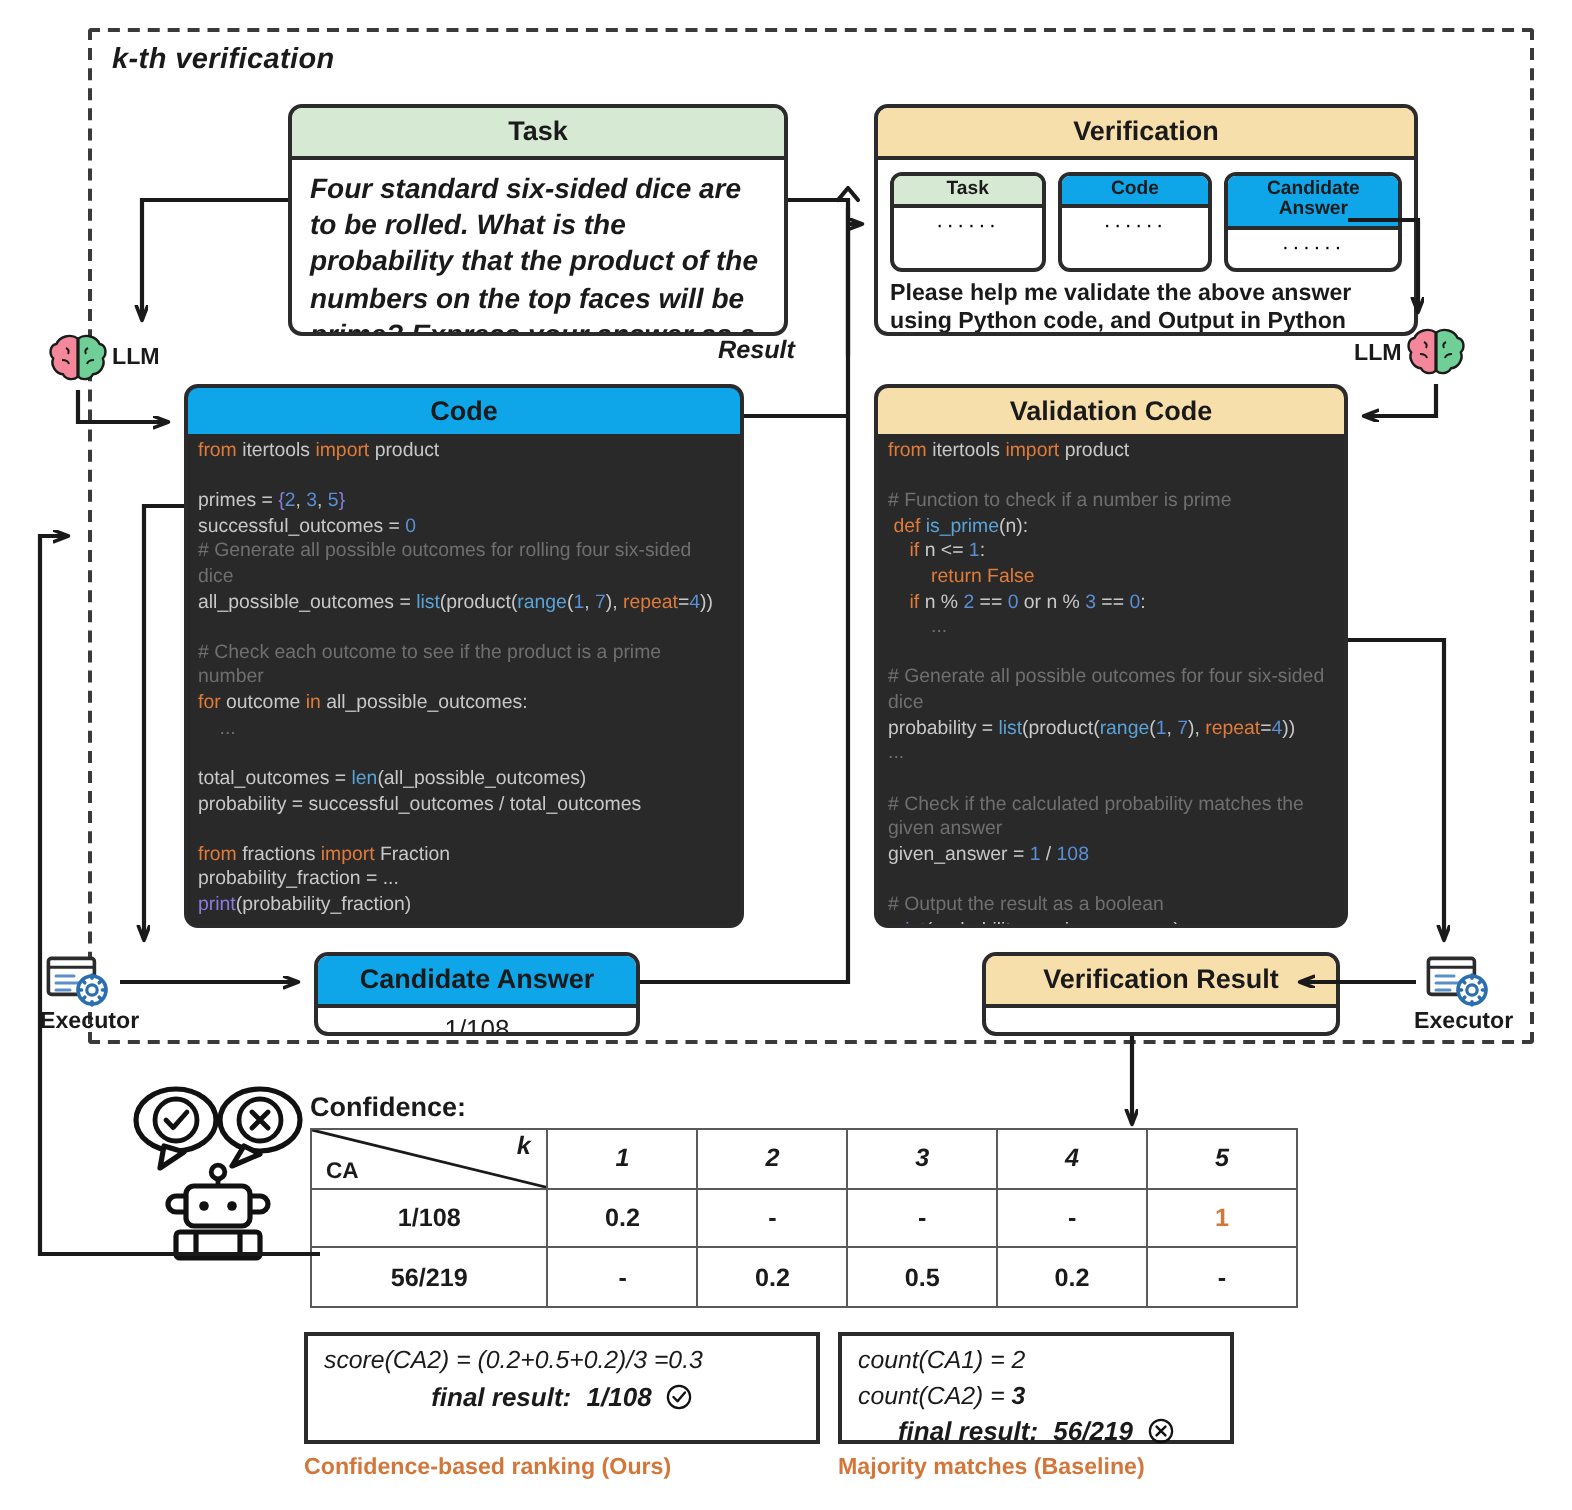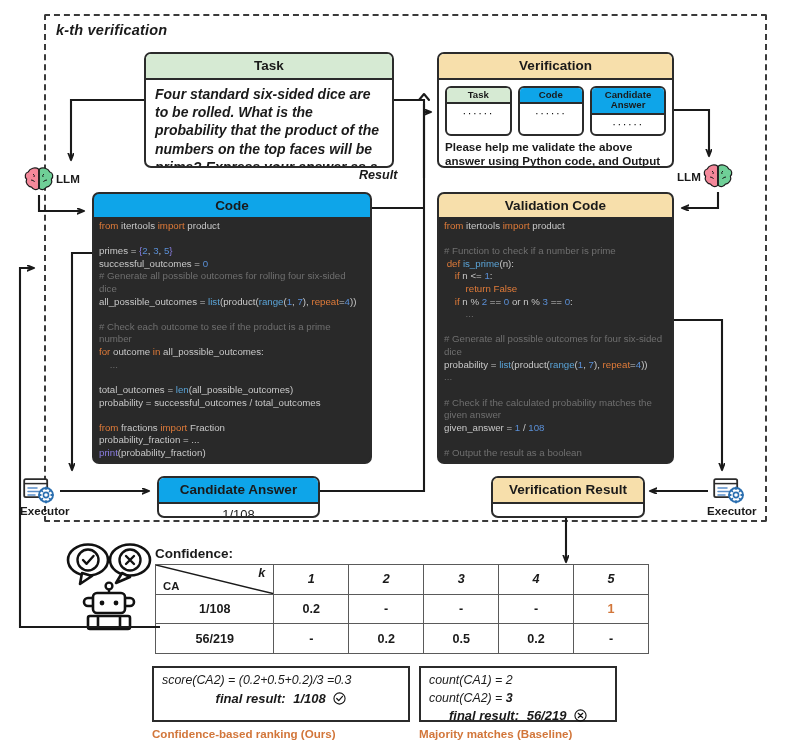--- a/index.html
+++ b/index.html
@@ -112,21 +112,21 @@
       </g>
     </svg>
   </div>
   <div class="abs lbl" style="left:20px;top:504px;">Executor</div>
 
   <div class="abs card" style="left:157px;top:476px;width:163px;height:42px;">
     <div class="card-hd hd-purple">Candidate Answer</div>
     <div class="card-bd" style="text-align:center;font-size:13px;padding-top:3px;">1/108</div>
   </div>
 
-  <div class="abs card" style="left:437px;top:52px;width:237px;height:116px;">
+  <div class="abs card" style="left:437px;top:52px;width:272px;height:116px;">
     <div class="card-hd hd-tan">Verification</div>
     <div style="display:flex;gap:6px;padding:6px 6px 0 6px;">
       <div class="mini" style="flex:1;">
         <div class="mini-hd hd-green">Task</div>
         <div class="mini-bd">······</div>
       </div>
       <div class="mini" style="flex:1;">
         <div class="mini-hd hd-purple">Code</div>
         <div class="mini-bd">······</div>
       </div>
@@ -161,21 +161,21 @@
       <path d="M5 10h9 M5 13.5h13 M5 17h7" stroke="#5b8fc9" stroke-width="1.5" stroke-linecap="round"></path>
       <circle cx="23" cy="17" r="7" fill="#fff" stroke="#2b6fb0" stroke-width="1.8"></circle>
       <circle cx="23" cy="17" r="2.6" fill="#fff" stroke="#2b6fb0" stroke-width="1.6"></circle>
       <g stroke="#2b6fb0" stroke-width="1.8" stroke-linecap="round">
         <path d="M23 9.5v1.6M23 22.9v1.6M16.2 17h1.6M28.2 17h1.6M18.3 12.3l1.1 1.1M26.6 20.6l1.1 1.1M27.7 12.3l-1.1 1.1M19.4 20.6l-1.1 1.1"></path>
       </g>
     </svg>
   </div>
   <div class="abs lbl" style="left:707px;top:504px;">Executor</div>
 
-  <div class="abs card" style="left:491px;top:476px;width:154px;height:42px;">
+  <div class="abs card" style="left:491px;top:476px;width:179px;height:42px;">
     <div class="card-hd hd-tan">Verification Result</div>
     <div class="card-bd orange" style="text-align:center;font-size:13px;padding-top:18px;">True</div>
   </div>
 
   <div class="abs" style="left:60px;top:542px;width:100px;height:92px;">
     <svg width="100" height="92" viewBox="0 0 100 92">
 
       <g fill="#fff" stroke="#111" stroke-width="2.6">
         <ellipse cx="28" cy="18" rx="20" ry="15.5"></ellipse>
         <path d="M22 31 l-2 11 l12 -8 z" stroke-linejoin="round"></path>

